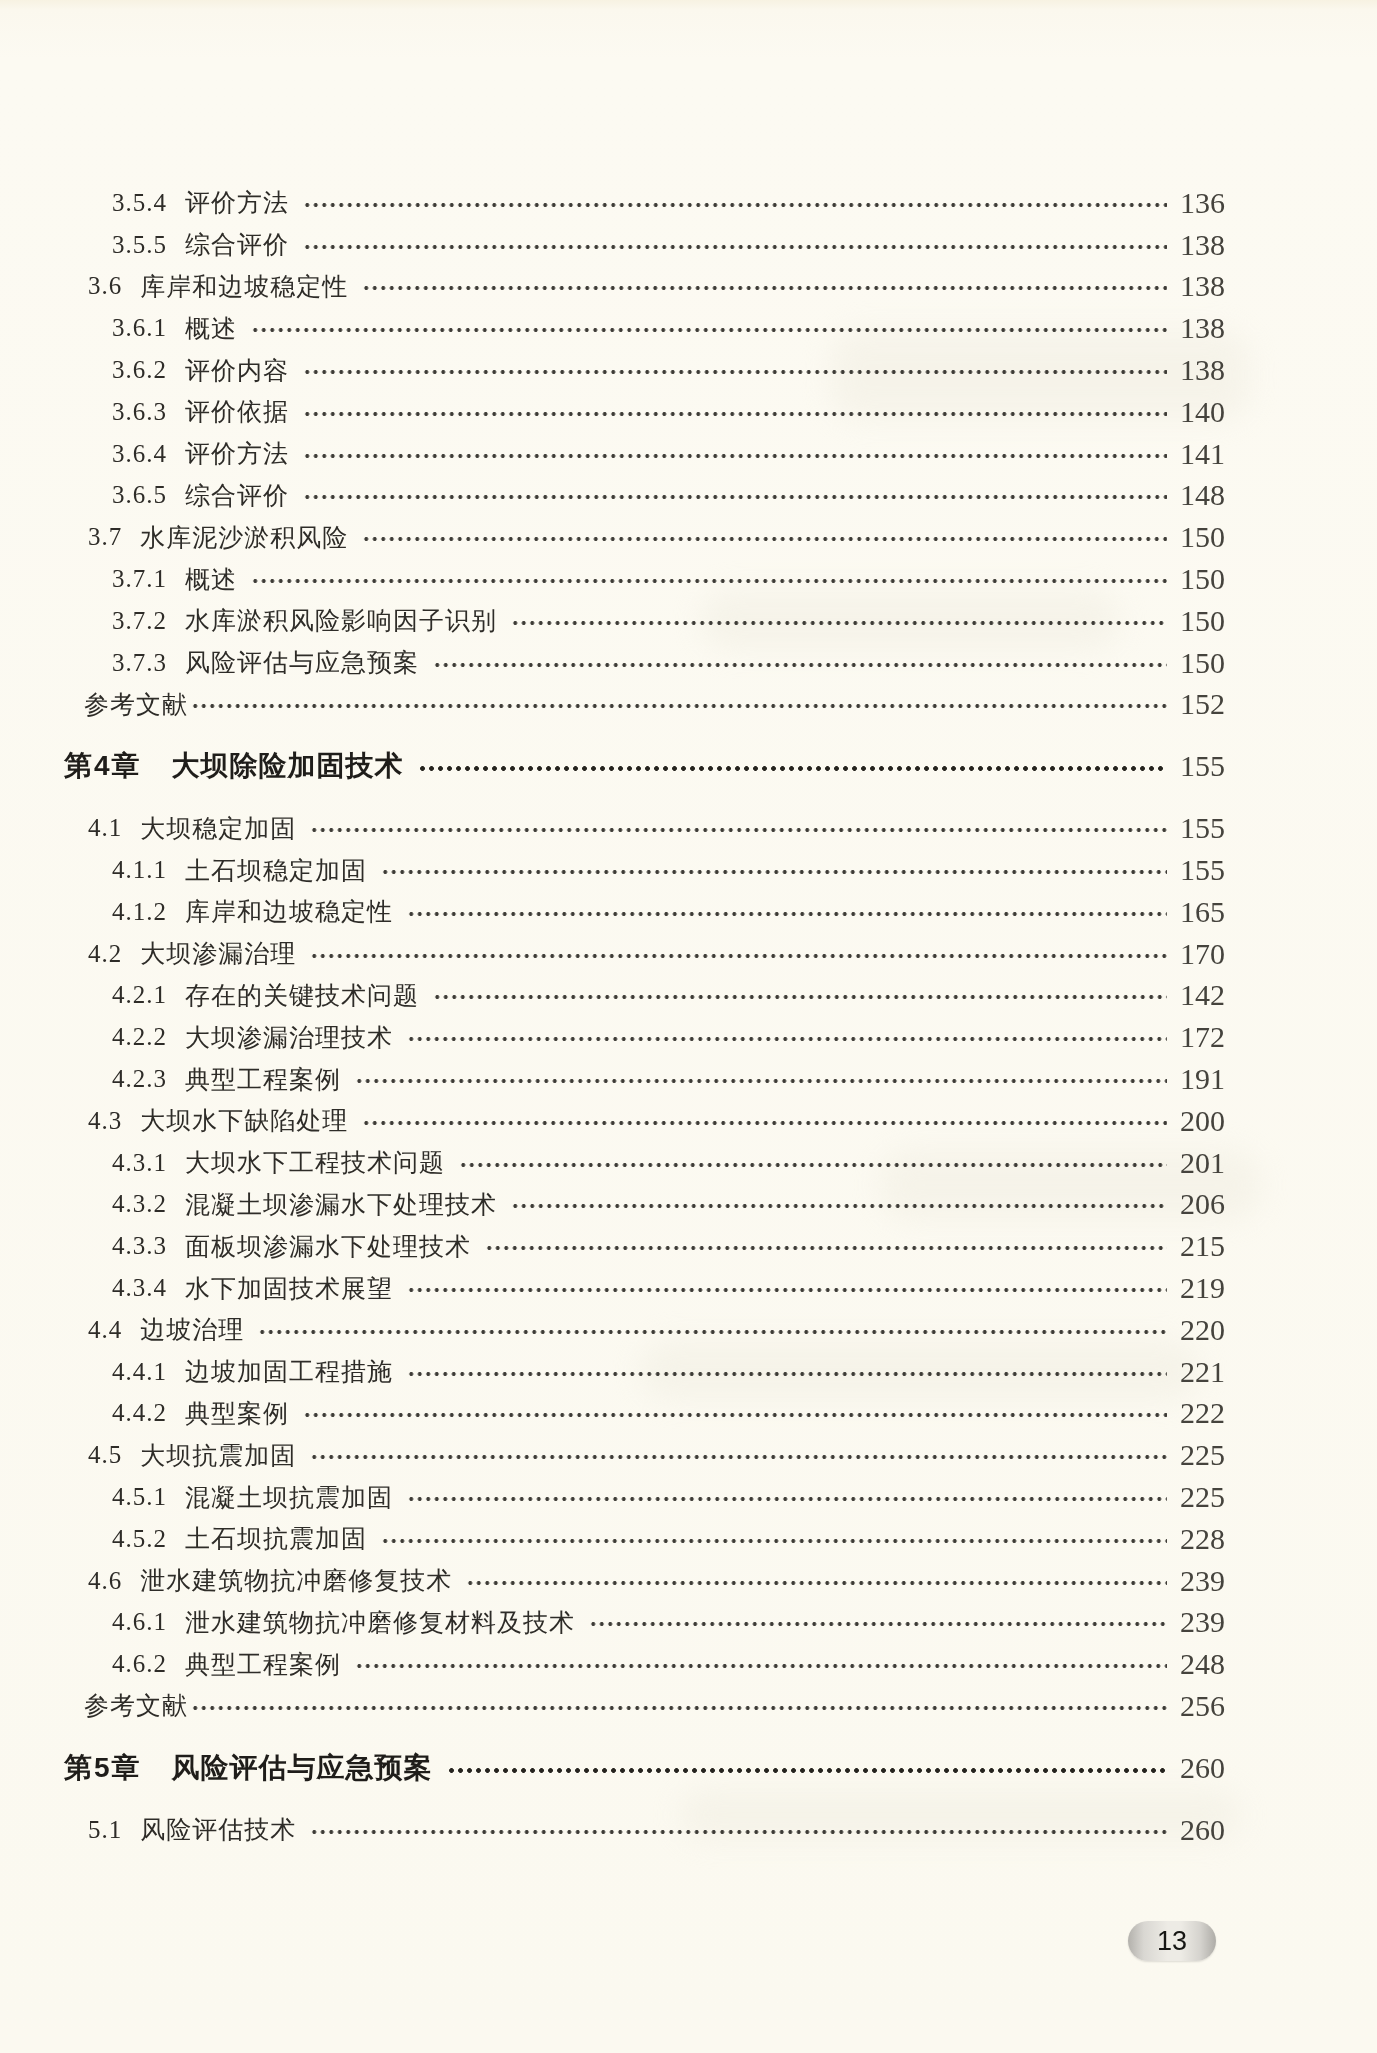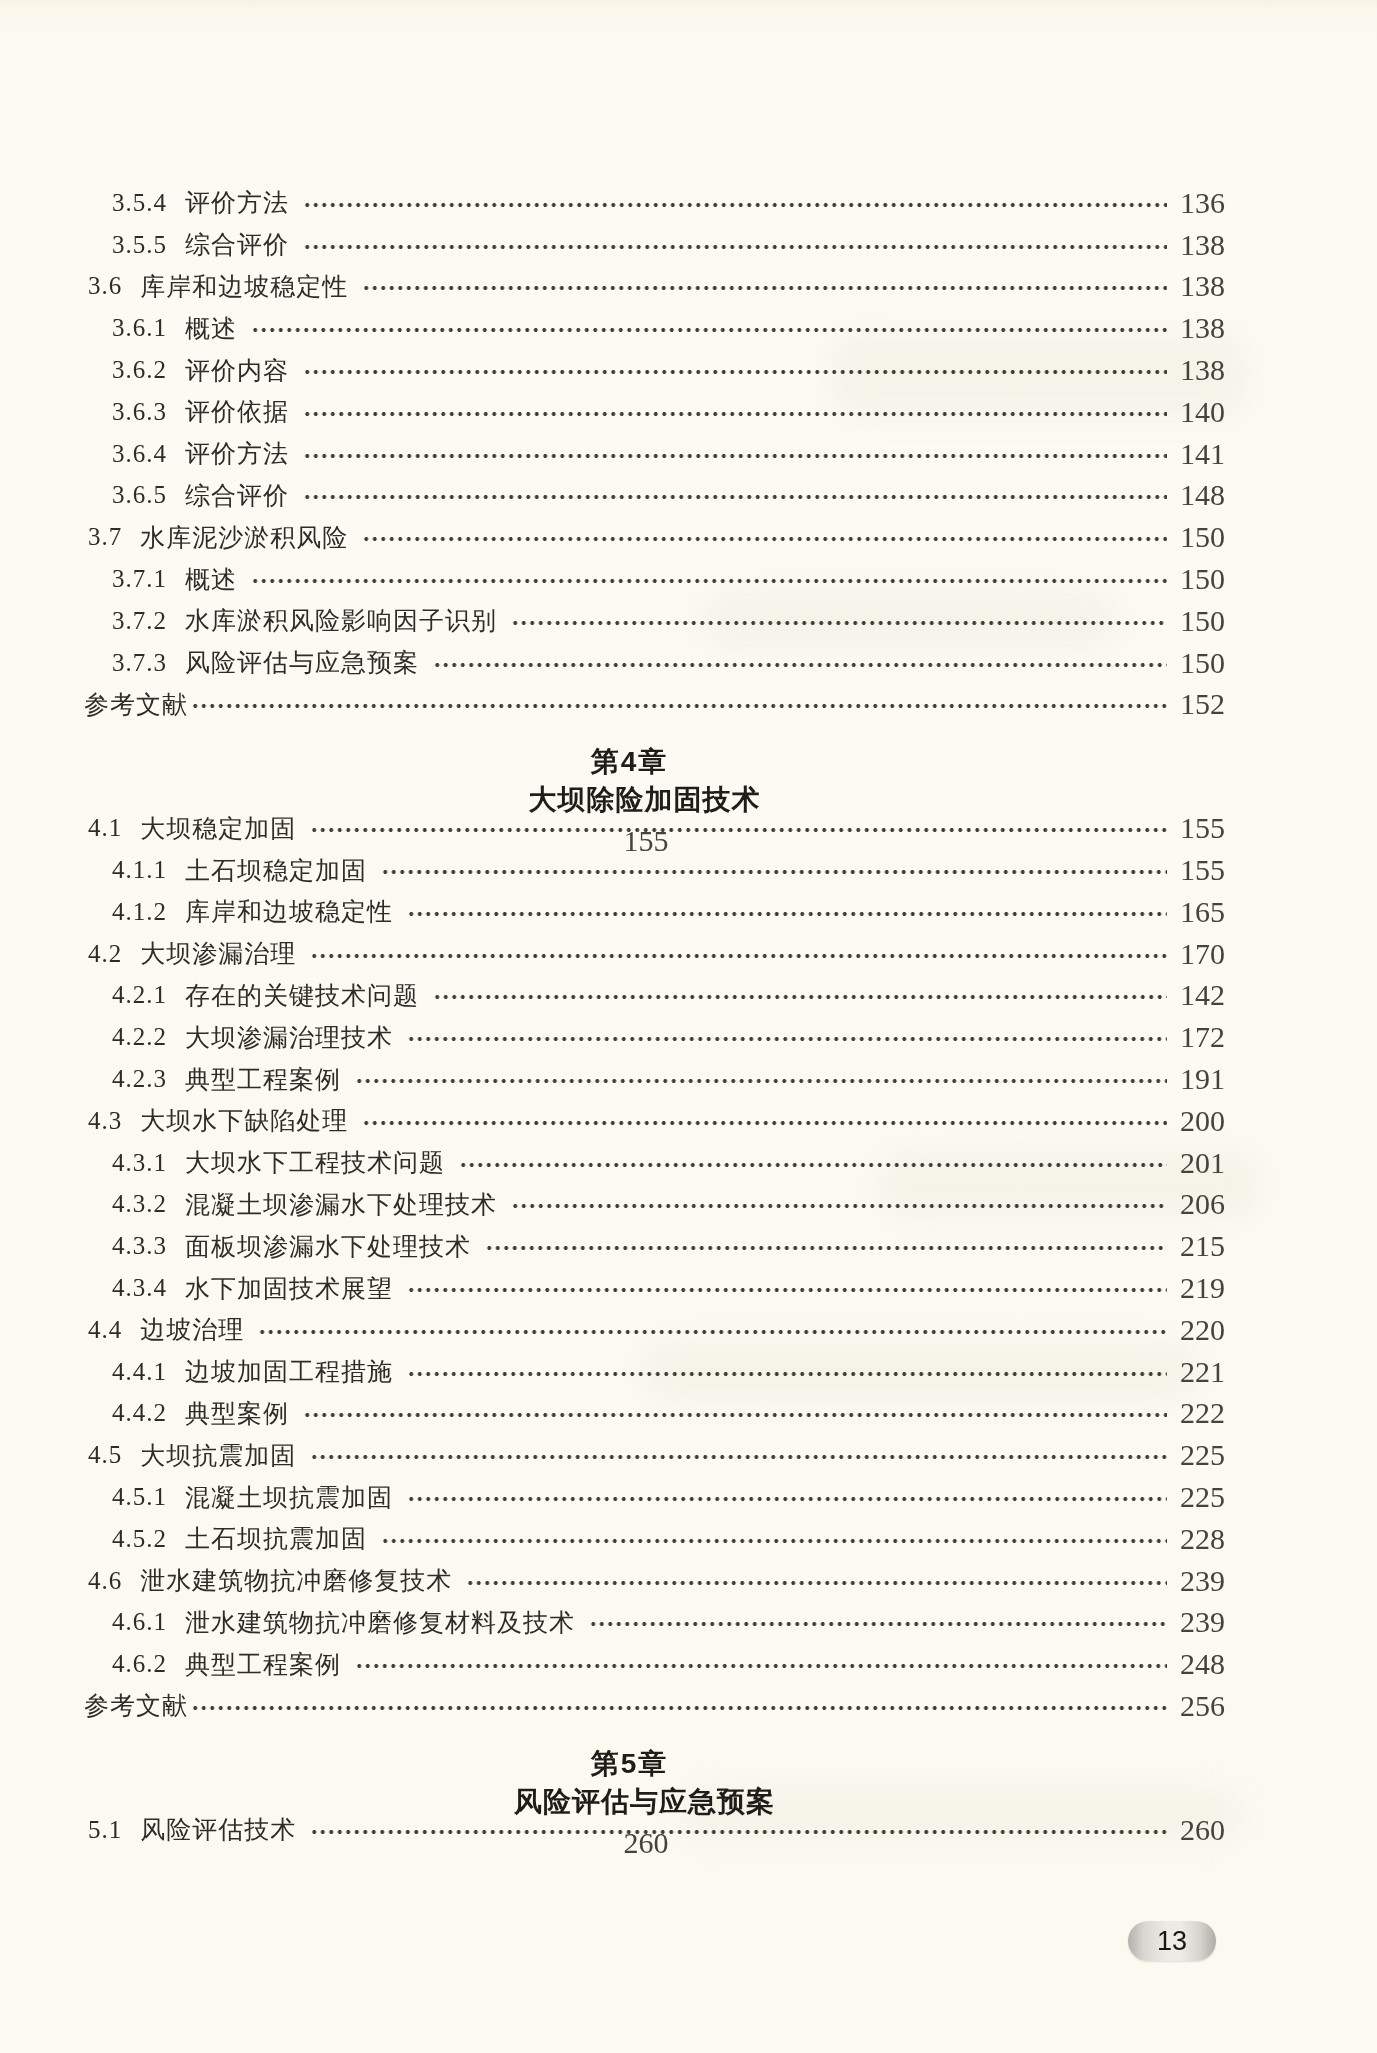--- a/index.html
+++ b/index.html
@@ -72,21 +72,20 @@
   }
 
   
   .row.lvl1 {
     height: 46px;
     margin: 18px 0;
     font-family: "Liberation Sans", sans-serif;
     font-weight: 700;
     font-size: 28px;
     color: #1f1d1a;
-    flex-direction: column;
   }
   .row.lvl1 .num { margin-right: 30px; letter-spacing: 2px; }
   .row.lvl1 .leader {
     height: 7px;
     margin-top: 5px;
     background-image: radial-gradient(circle, #26241f 2.1px, rgba(0,0,0,0) 2.6px);
     background-size: 9px 7px;
   }
   .row.lvl1 .pg { font-weight: 400; font-family: "Liberation Serif", serif; }
 

